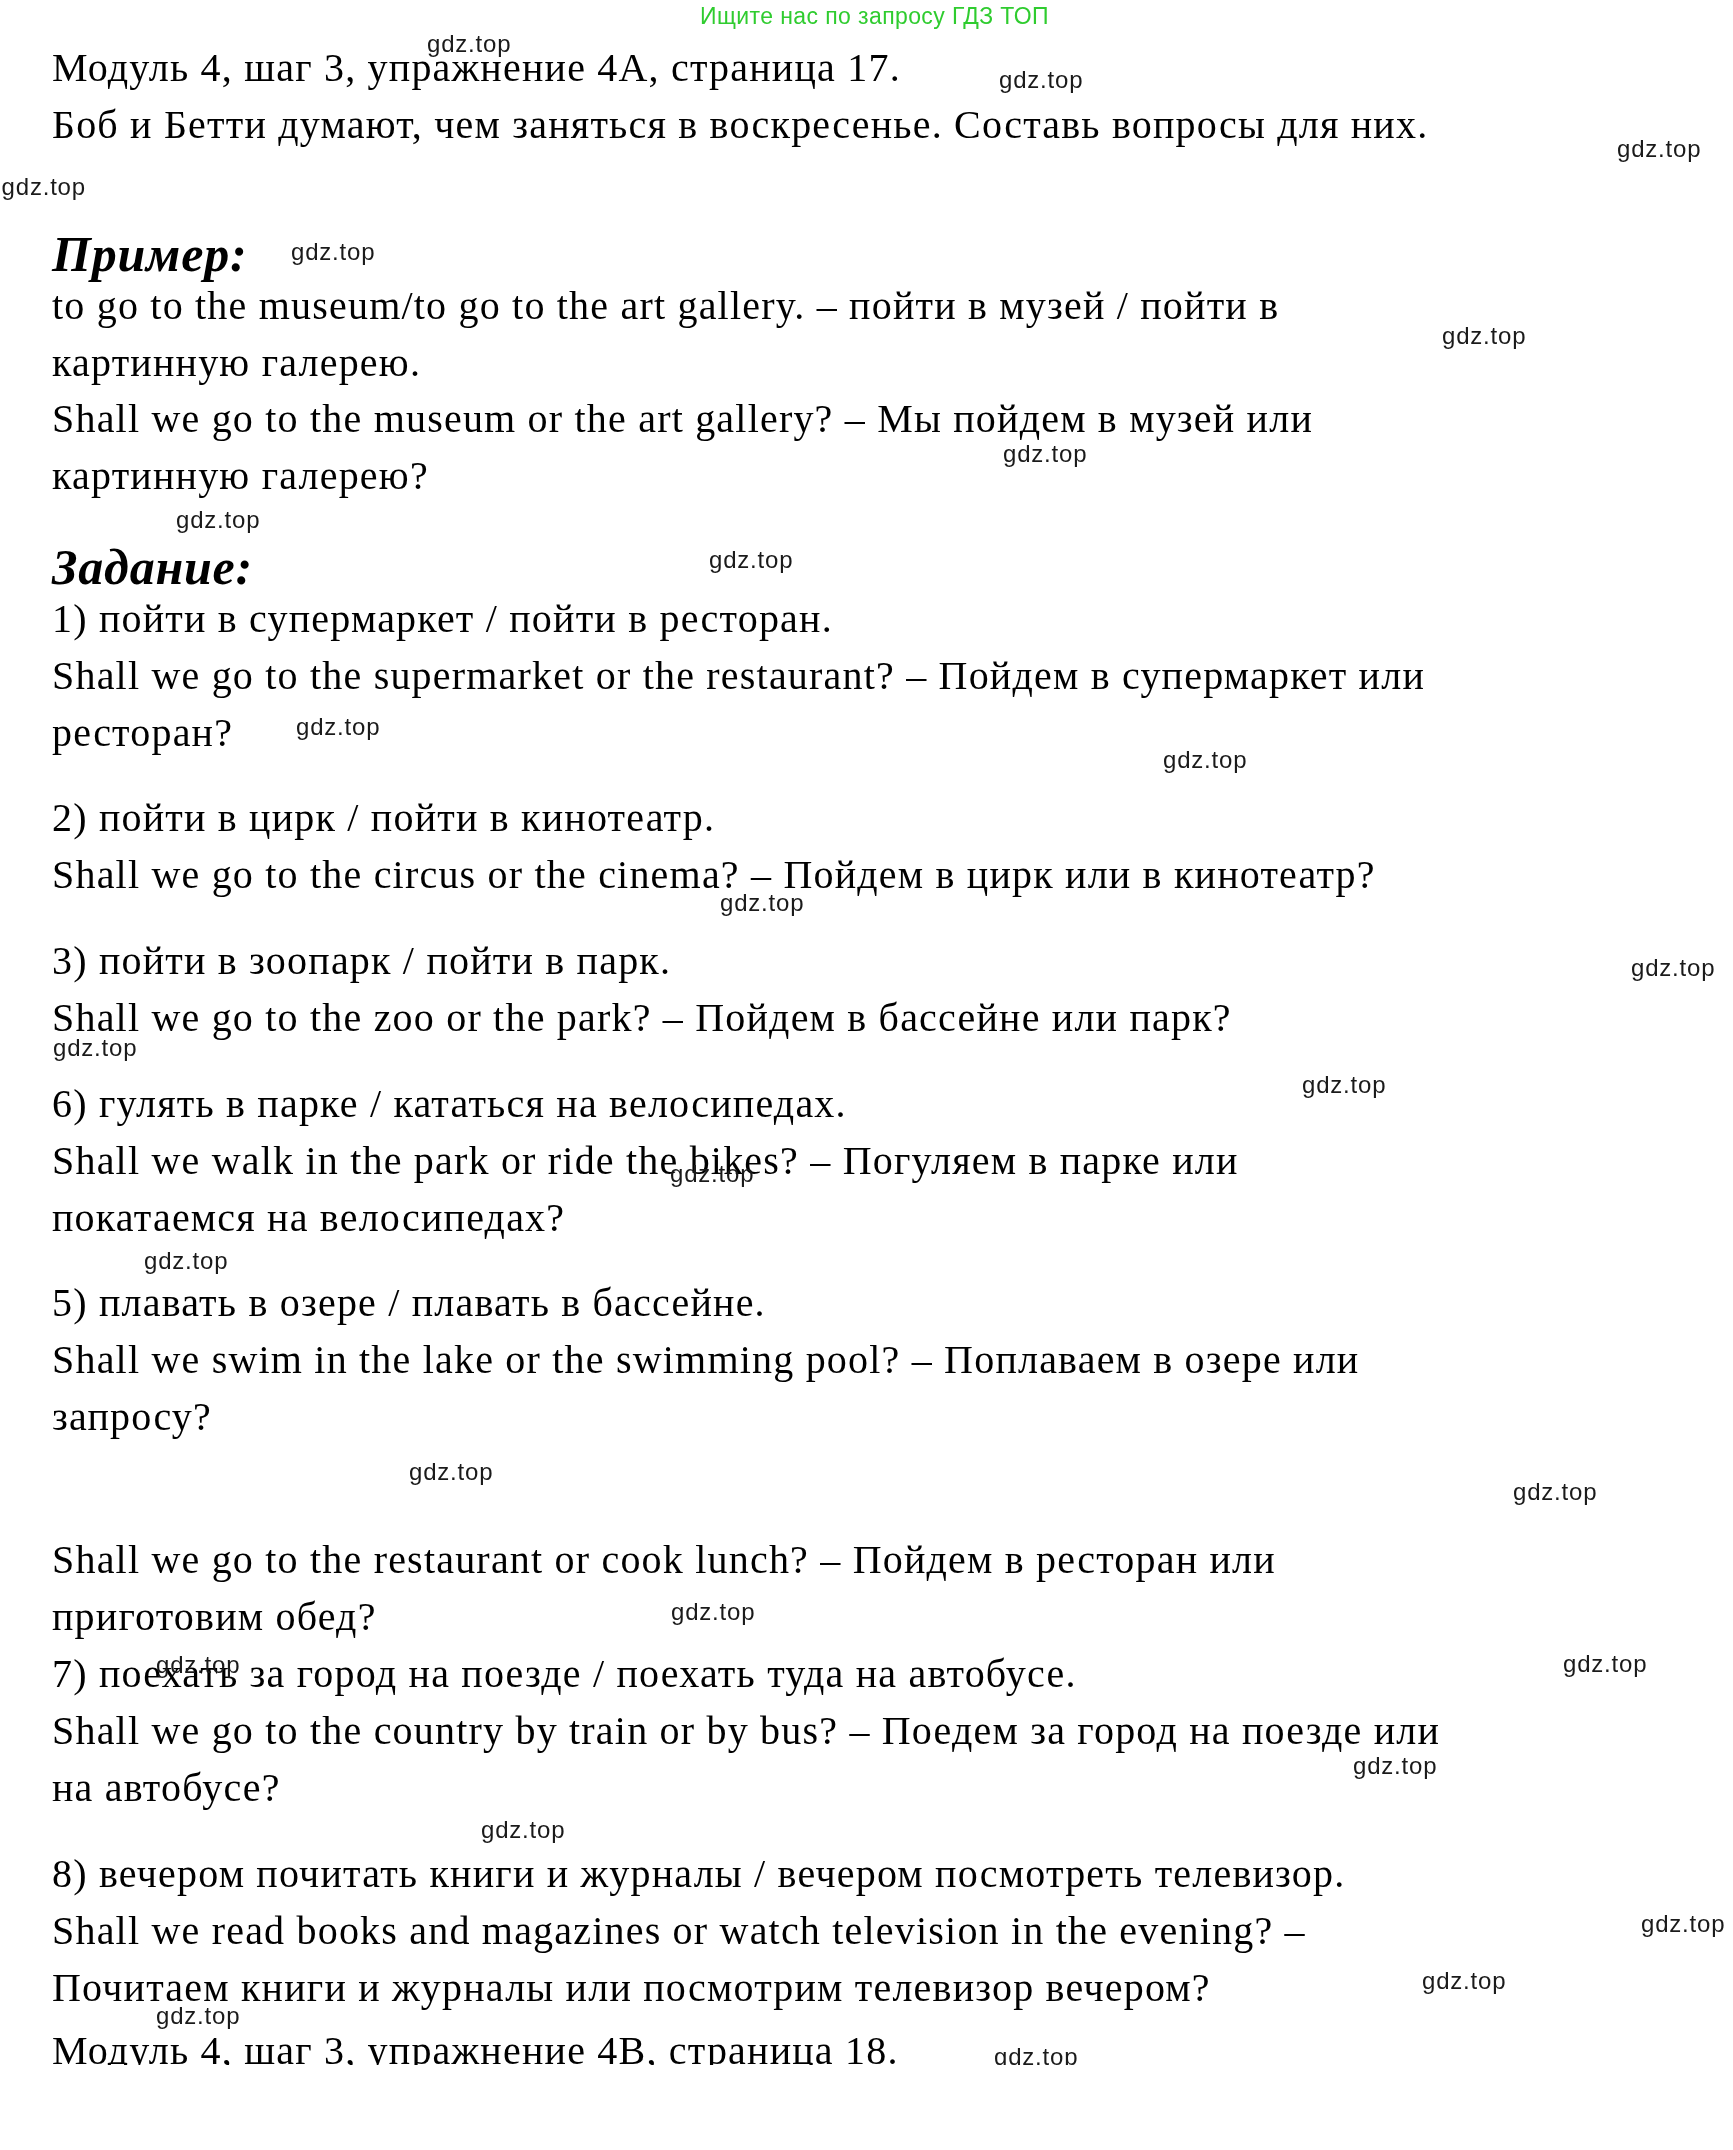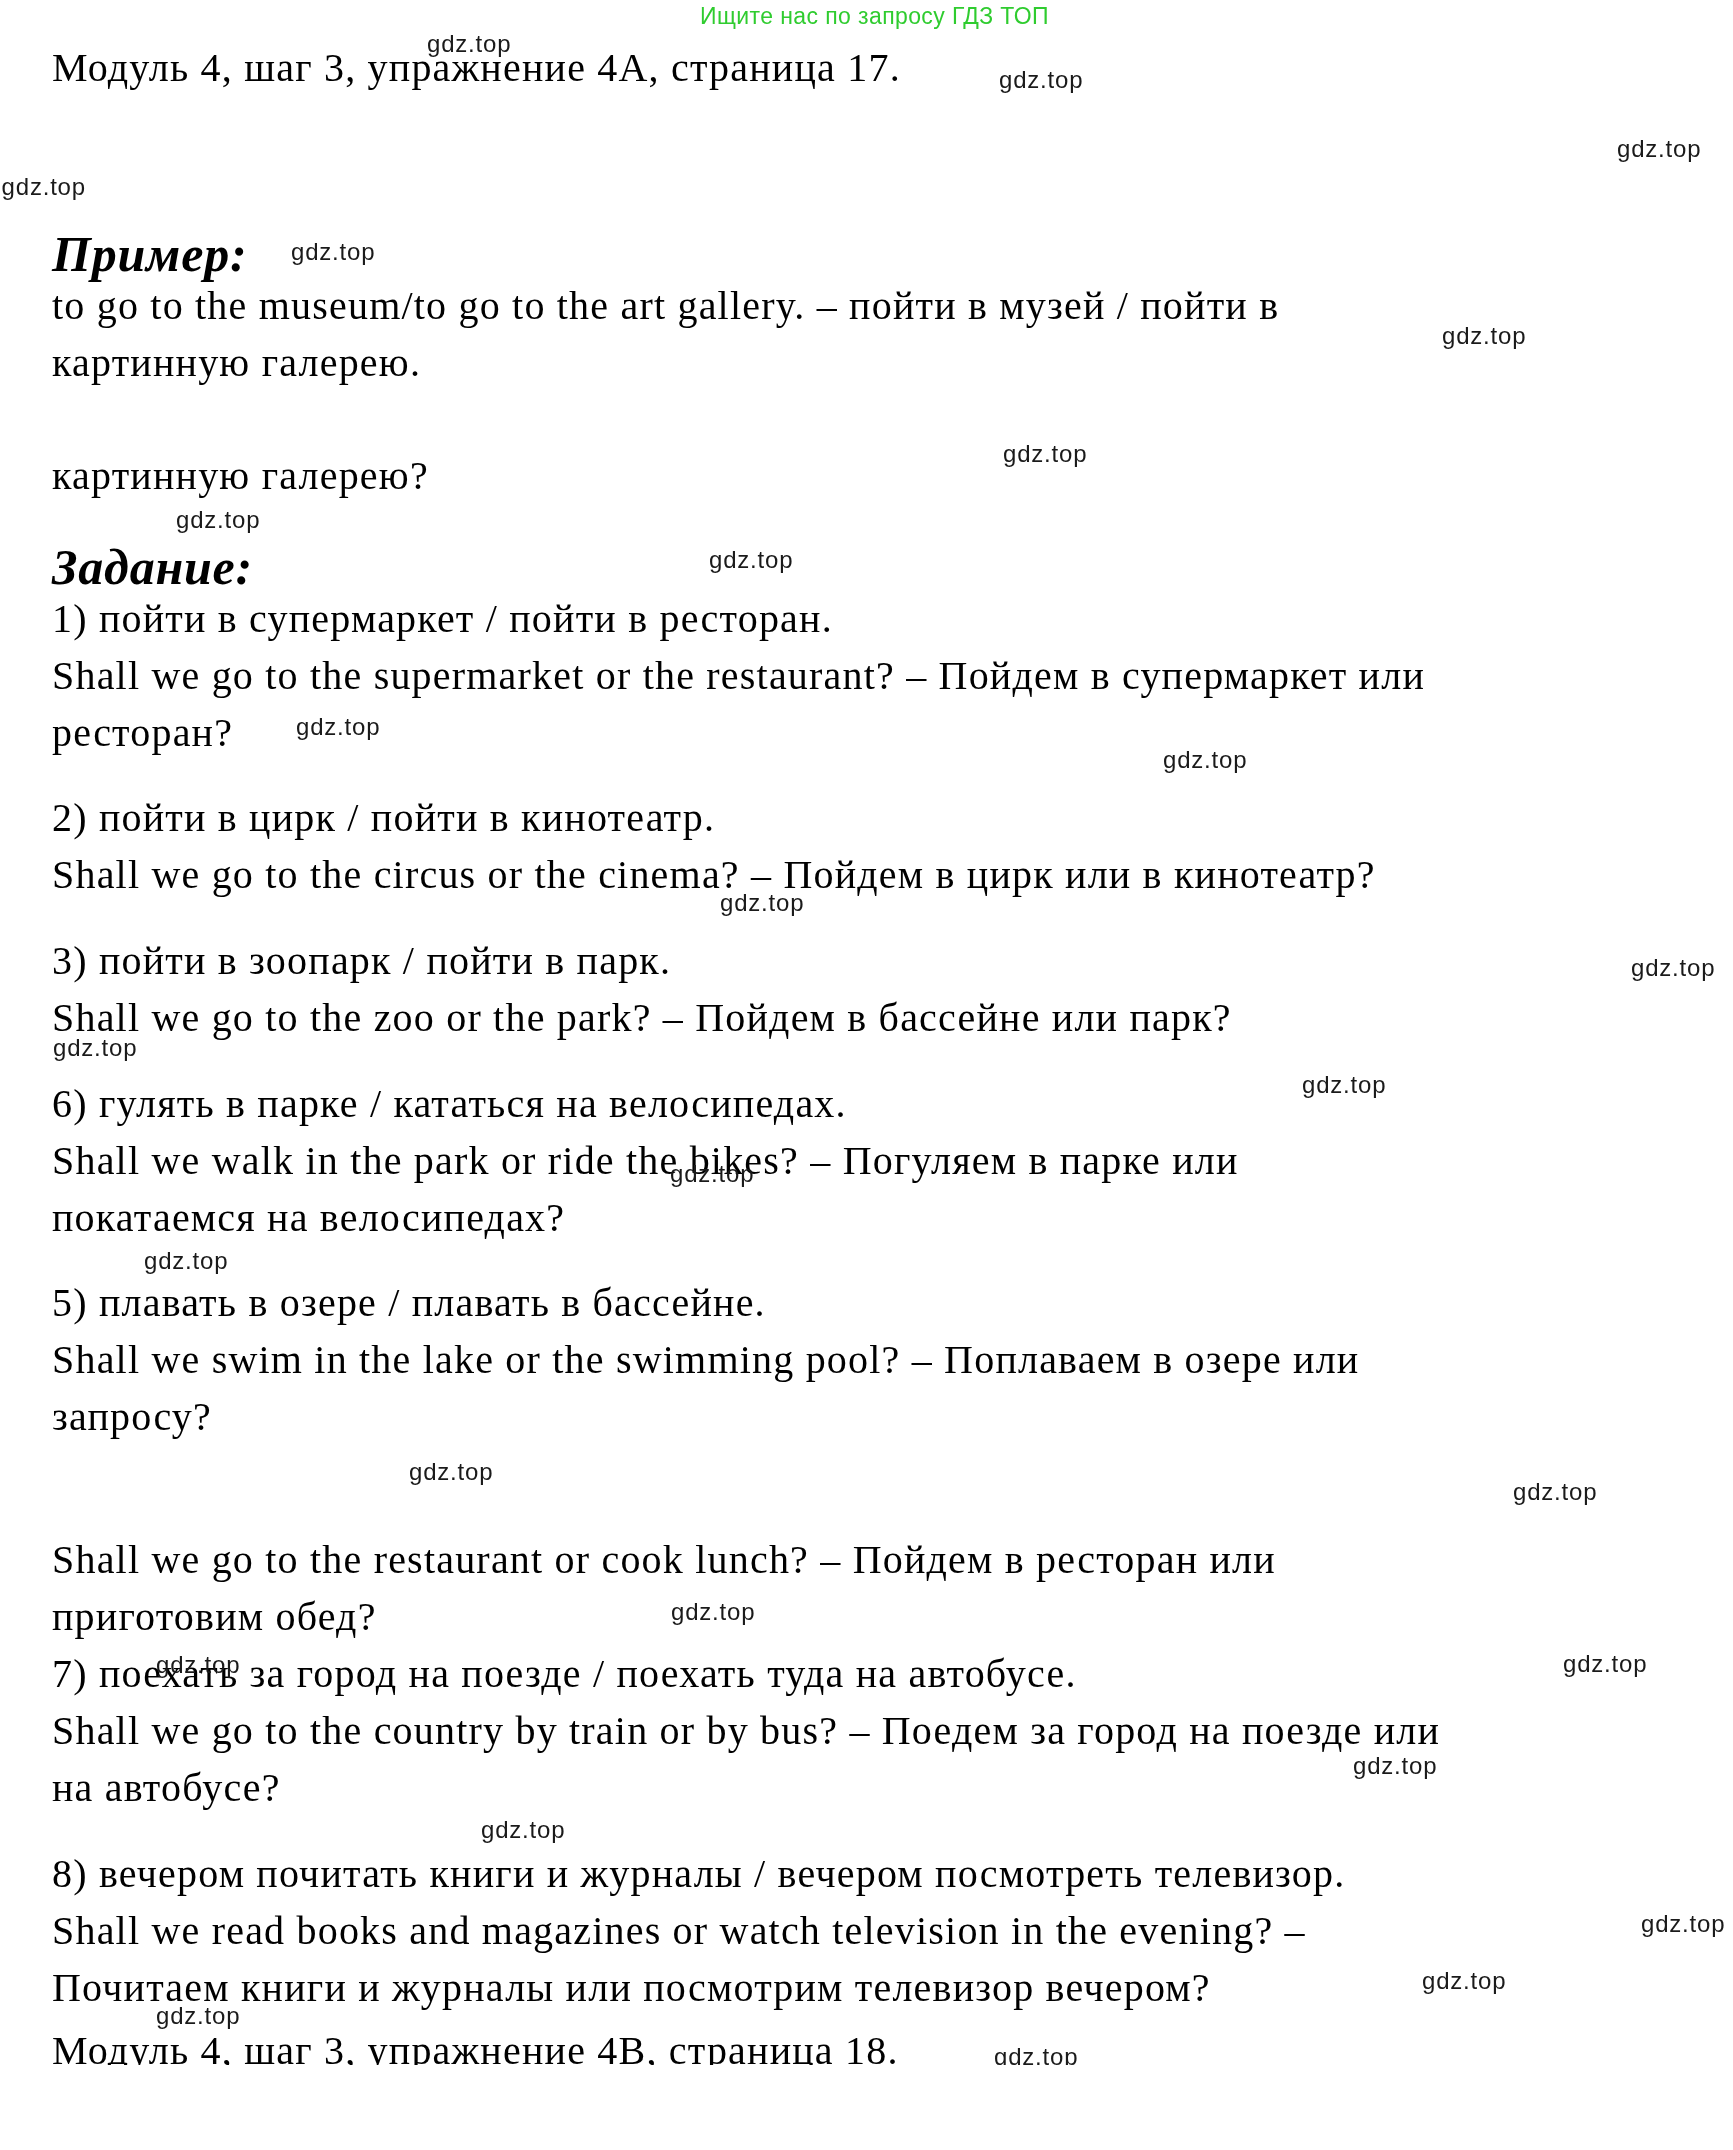--- a/index.html
+++ b/index.html
@@ -61,24 +61,26 @@
   }
 </style>
 </head>
 <body>
 
 <div class="page">
 
   <div class="promo" id="promo" style="color: rgb(47, 204, 47);">Ищите нас по запросу ГДЗ ТОП</div>
 
   <div class="line" style="top:46px">Модуль 4, шаг 3, упражнение 4А, страница 17.</div>
+  <div class="line" style="top:103px">Боб и Бетти думают, чем заняться в воскресенье. Составь вопросы для них.</div>
 
   <div class="head" style="top:227px">Пример:</div>
   <div class="line" style="top:284px">to go to the museum/to go to the art gallery. – пойти в музей / пойти в</div>
   <div class="line" style="top:341px">картинную галерею.</div>
+  <div class="line" style="top:397px">Shall we go to the museum or the art gallery? – Мы пойдем в музей или</div>
   <div class="line" style="top:454px">картинную галерею?</div>
 
   <div class="head" style="top:540px">Задание:</div>
 
   <div class="line" style="top:597px">1) пойти в супермаркет / пойти в ресторан.</div>
   <div class="line" style="top:654px">Shall we go to the supermarket or the restaurant? – Пойдем в супермаркет или</div>
   <div class="line" style="top:711px">ресторан?</div>
 
   <div class="line" style="top:796px">2) пойти в цирк / пойти в кинотеатр.</div>
   <div class="line" style="top:853px">Shall we go to the circus or the cinema? – Пойдем в цирк или в кинотеатр?</div>

